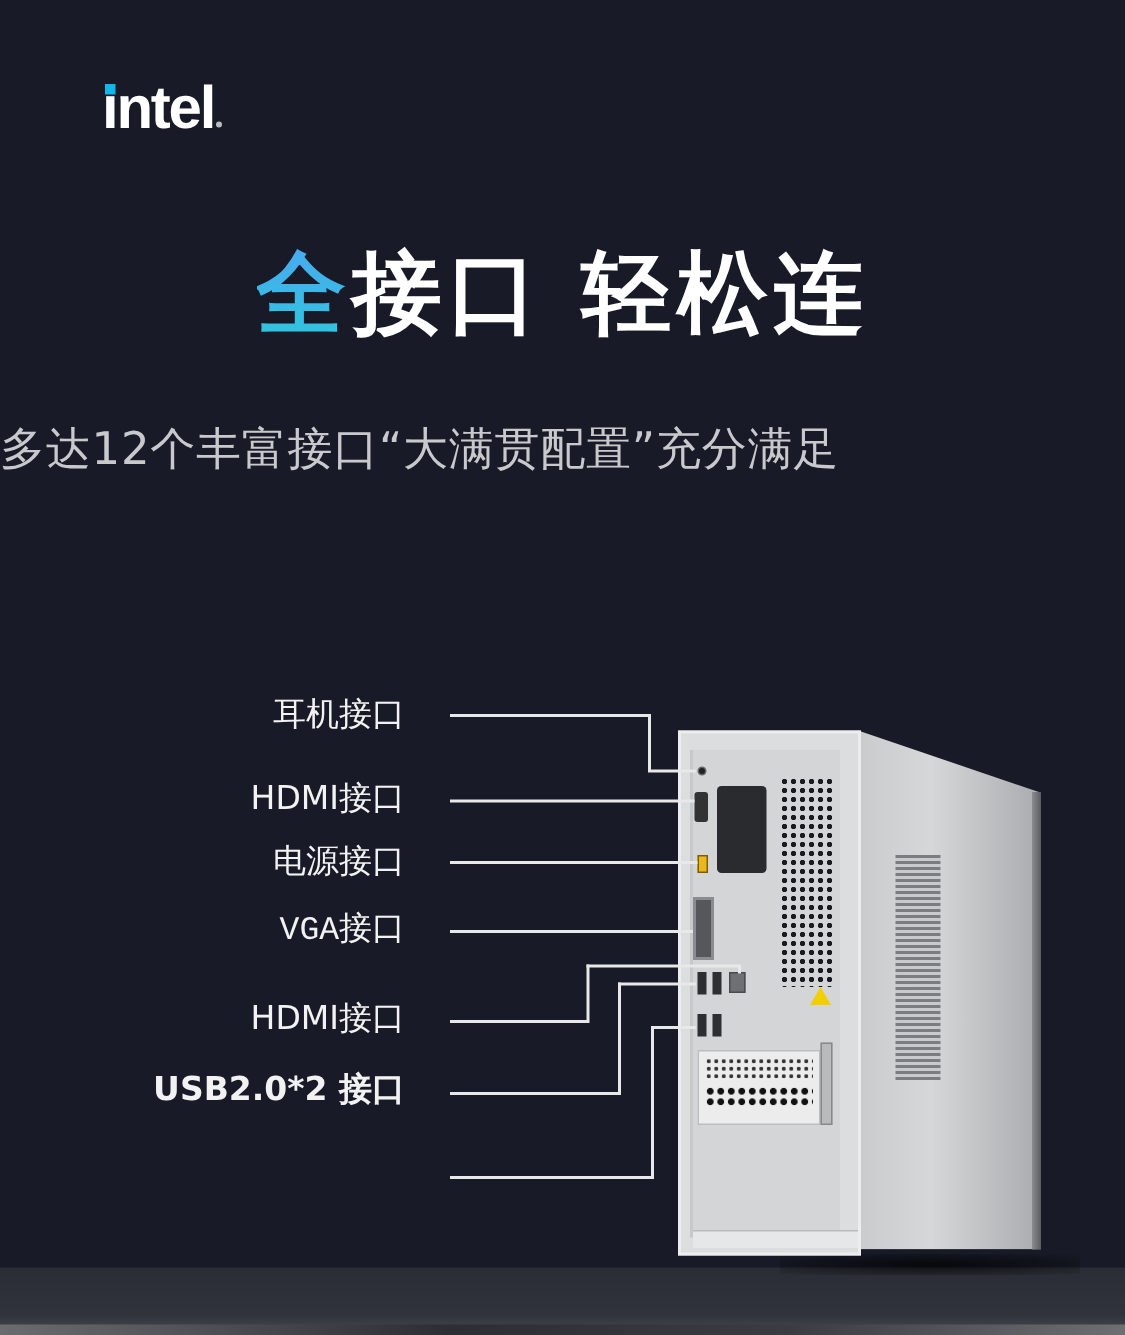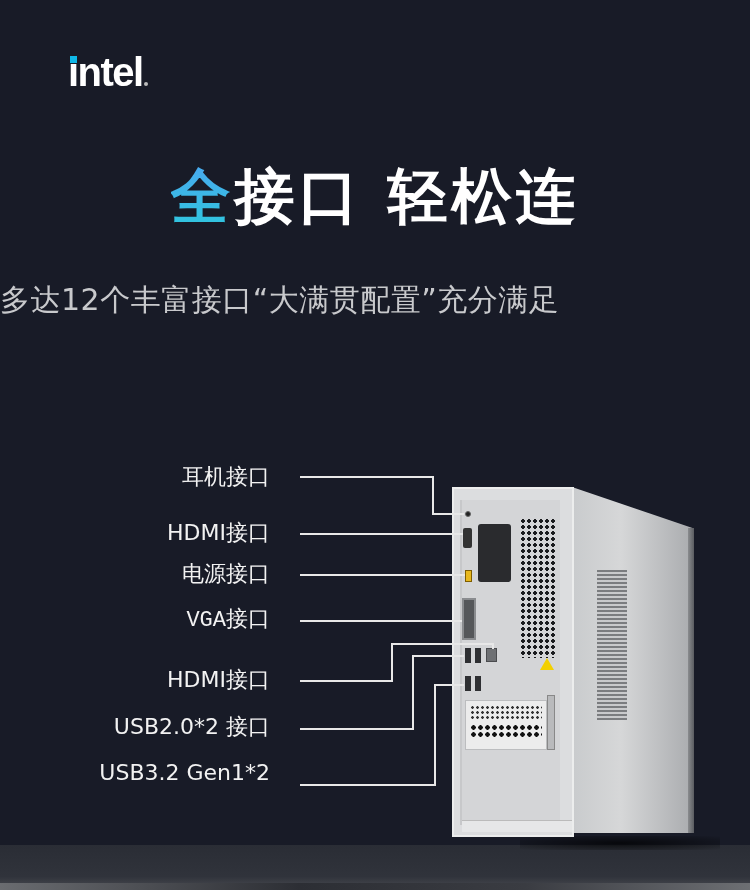--- a/index.html
+++ b/index.html
@@ -89,23 +89,22 @@
 <div class="abs pcie-holes1"></div>
 <div class="abs pcie-holes2"></div>
 <div class="abs bracket"></div>
 <div class="abs foot"></div>
 
 <div class="abs label" style="top:463px;">耳机接口</div>
 <div class="abs label" style="top:519px;">HDMI接口</div>
 <div class="abs label" style="top:562px;font-family:Liberation Mono, monospace;">电源接口</div>
 <div class="abs label" style="top:607px;font-family:Liberation Mono, monospace;">VGA接口</div>
 <div class="abs label" style="top:666px;">HDMI接口</div>
-<div class="abs label" style="top:713px;">USB2.0*2 接口</div>
+<div class="abs label" style="top:713px;font-weight:bold;">USB2.0*2 接口</div>
 <div class="abs label" style="top:759px;">
-  <div>USB3.2 Gen1*2</div>
 </div>
 
 <div class="abs line" style="left:300px;top:476px;width:133px;height:2px;"></div>
 <div class="abs line" style="left:432px;top:476px;width:2px;height:38px;"></div>
 <div class="abs line" style="left:432px;top:513px;width:32px;height:2px;"></div>
 
 <div class="abs line" style="left:300px;top:533px;width:163px;height:2px;"></div>
 
 <div class="abs line" style="left:300px;top:574px;width:165px;height:2px;"></div>
 

